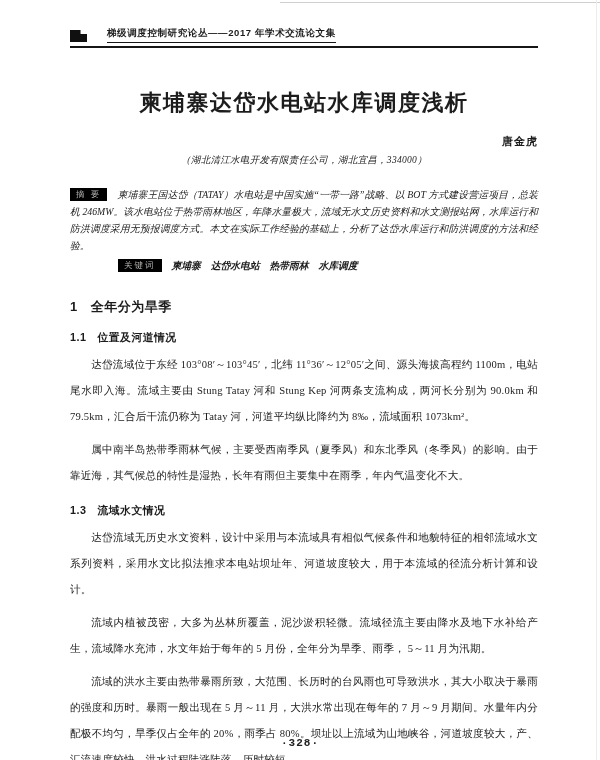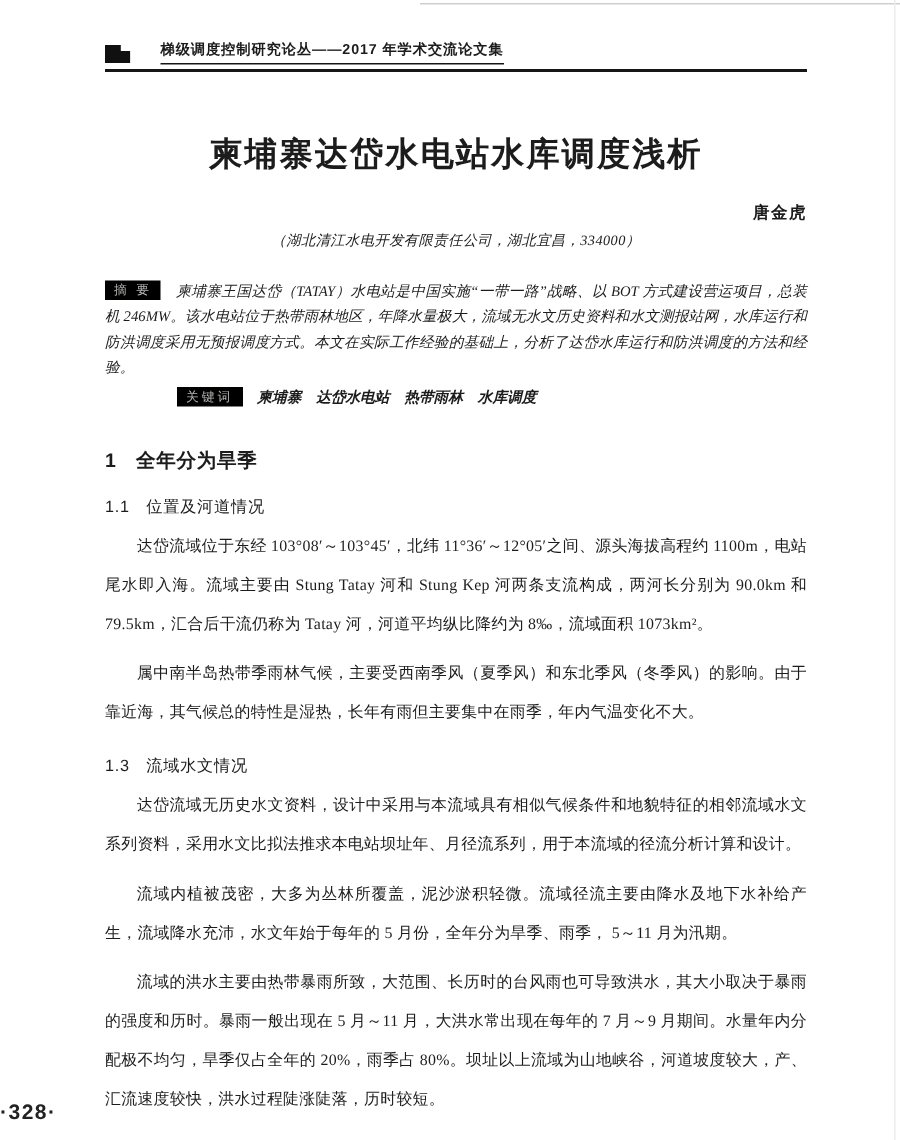--- a/index.html
+++ b/index.html
@@ -60,33 +60,34 @@
     letter-spacing:2px; transform:translateY(-1px);
   }
 
   h2.sec1 {
     margin:24px 0 0; font-family:"Liberation Sans","DejaVu Sans",sans-serif;
     font-size:13px; font-weight:bold; letter-spacing:0.5px;
   }
   h2.sec1 .num { margin-right:13px; }
   h3.sec2 {
     margin:15px 0 0; font-family:"Liberation Sans","DejaVu Sans",sans-serif;
-    font-size:10.8px; font-weight:normal; letter-spacing:0.5px;
+    font-size:10.8px; font-weight:bold; letter-spacing:0.5px;
   }
   h3.sec2 .num { margin-right:11px; }
 
   p.body-p {
     margin:7px 0 0; font-size:10.6px; line-height:26px;
     text-align:justify; text-indent:2em; letter-spacing:0.2px;
   }
 
   .page-number {
     position:absolute; bottom:11px; left:0; width:100%;
-    font-family:Liberation Sans, sans-serif;
-    font-size:14px; font-weight:bold; letter-spacing:1px; color:#222;
+    text-align:center;
+    font-family:Liberation Mono, monospace;
+    font-size:11px; font-weight:bold; letter-spacing:1px; color:#222;
   }
 </style>
 </head>
 <body>
 
 <div class="page">
   <div class="scan-line-top"></div>
   <div class="scan-line-right"></div>
 
   <div class="content">
@@ -117,21 +118,21 @@
     <h3 class="sec2">
       <span class="num">1.1</span><span>位置及河道情况</span>
     </h3>
     <p class="body-p">达岱流域位于东经 103°08′～103°45′，北纬 11°36′～12°05′之间、源头海拔高程约 1100m，电站尾水即入海。流域主要由 Stung Tatay 河和 Stung Kep 河两条支流构成，两河长分别为 90.0km 和 79.5km，汇合后干流仍称为 Tatay 河，河道平均纵比降约为 8‰，流域面积 1073km²。</p>
 
     <p class="body-p">属中南半岛热带季雨林气候，主要受西南季风（夏季风）和东北季风（冬季风）的影响。由于靠近海，其气候总的特性是湿热，长年有雨但主要集中在雨季，年内气温变化不大。</p>
 
     <h3 class="sec2">
       <span class="num">1.3</span><span>流域水文情况</span>
     </h3>
-    <p class="body-p">达岱流域无历史水文资料，设计中采用与本流域具有相似气候条件和地貌特征的相邻流域水文系列资料，采用水文比拟法推求本电站坝址年、月径流系列，用于本流域的径流分析计算和设计。</p>
+    <p class="body-p">达岱流域无历史水文资料，设计中采用与本流域具有相似气候条件和地貌特征的相邻流域水文系列资料，采用水文比拟法推求本电站坝址年、河道坡度较大，用于本流域的径流分析计算和设计。</p>
     <p class="body-p">流域内植被茂密，大多为丛林所覆盖，泥沙淤积轻微。流域径流主要由降水及地下水补给产生，流域降水充沛，水文年始于每年的 5 月份，全年分为旱季、雨季， 5～11 月为汛期。</p>
 
     <p class="body-p">流域的洪水主要由热带暴雨所致，大范围、长历时的台风雨也可导致洪水，其大小取决于暴雨的强度和历时。暴雨一般出现在 5 月～11 月，大洪水常出现在每年的 7 月～9 月期间。水量年内分配极不均匀，旱季仅占全年的 20%，雨季占 80%。坝址以上流域为山地峡谷，河道坡度较大，产、汇流速度较快，洪水过程陡涨陡落，历时较短。</p>
 
   </div>
 
   <div class="page-number">·328·</div>
 </div>
 
 </body></html>

